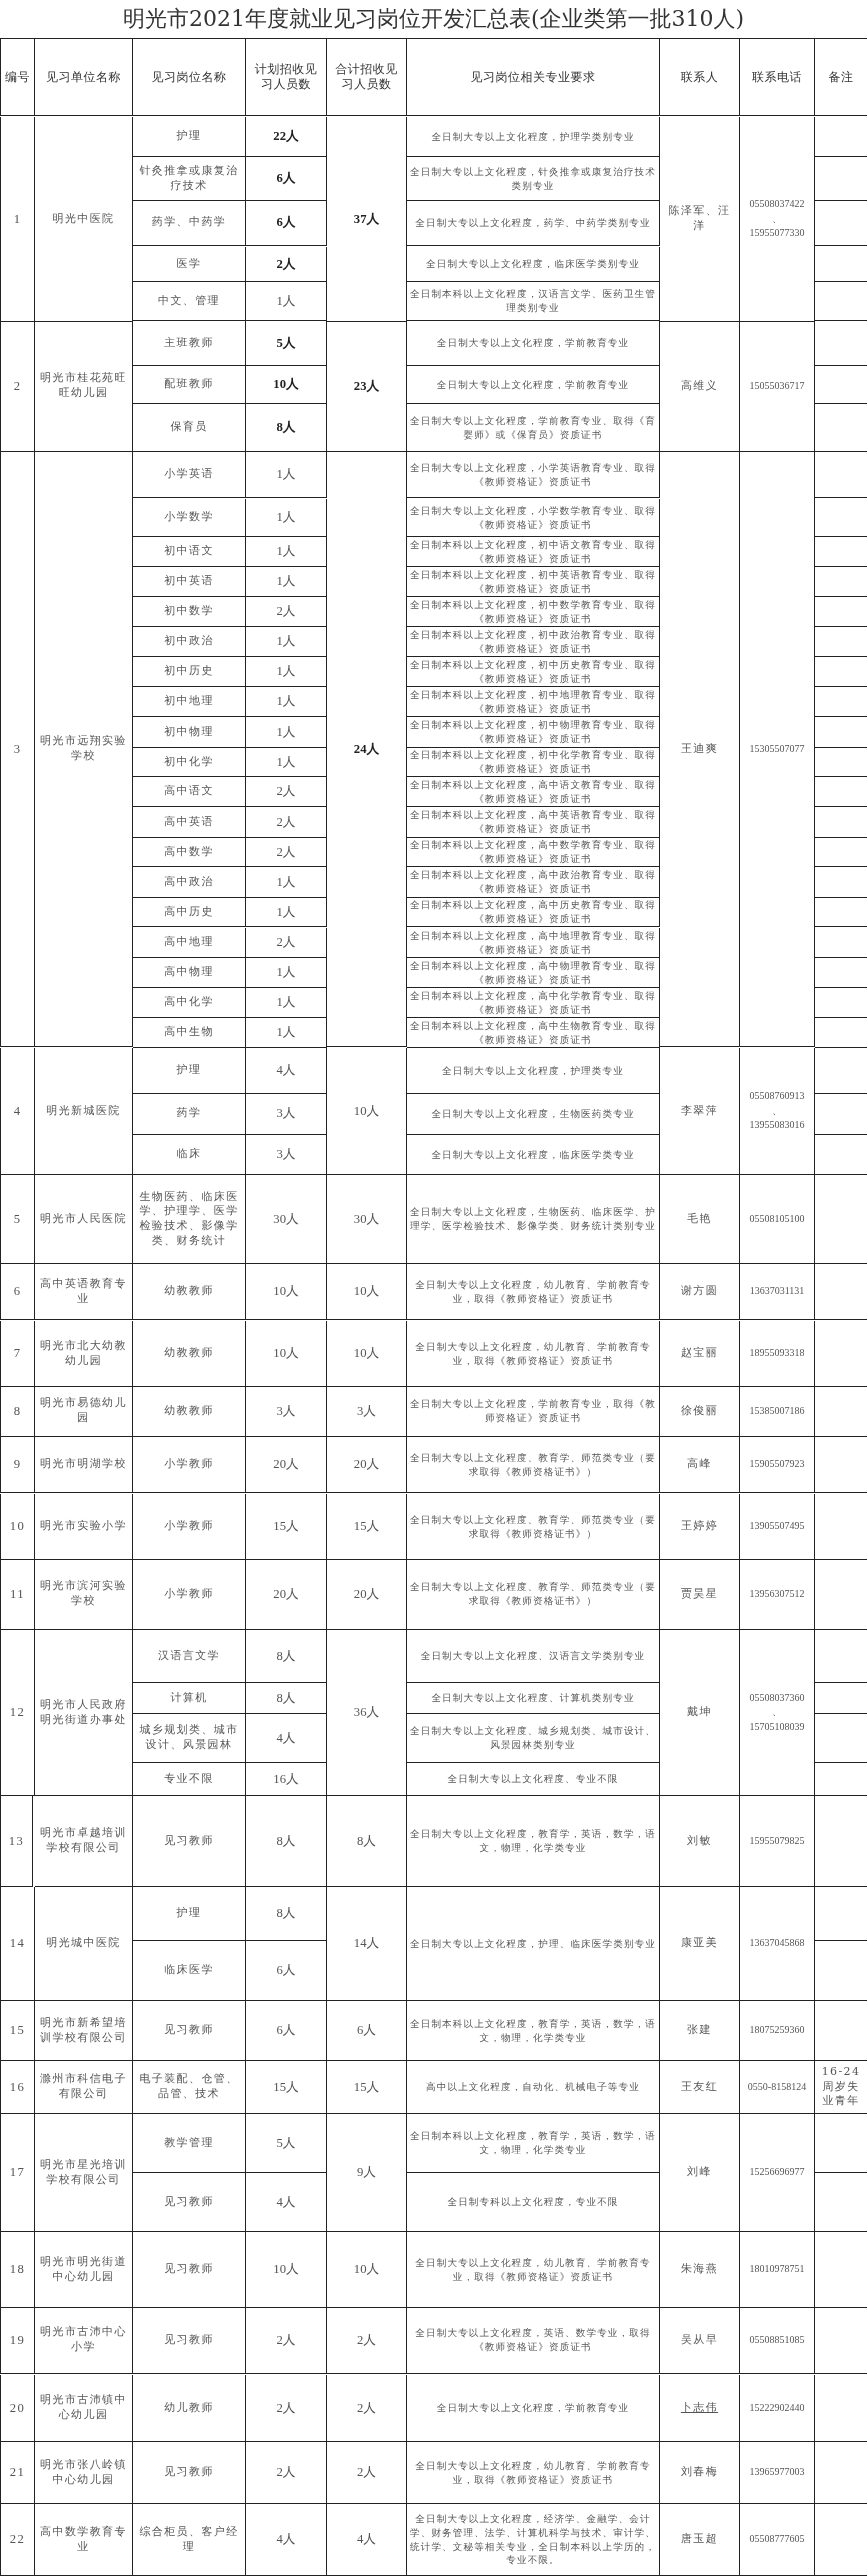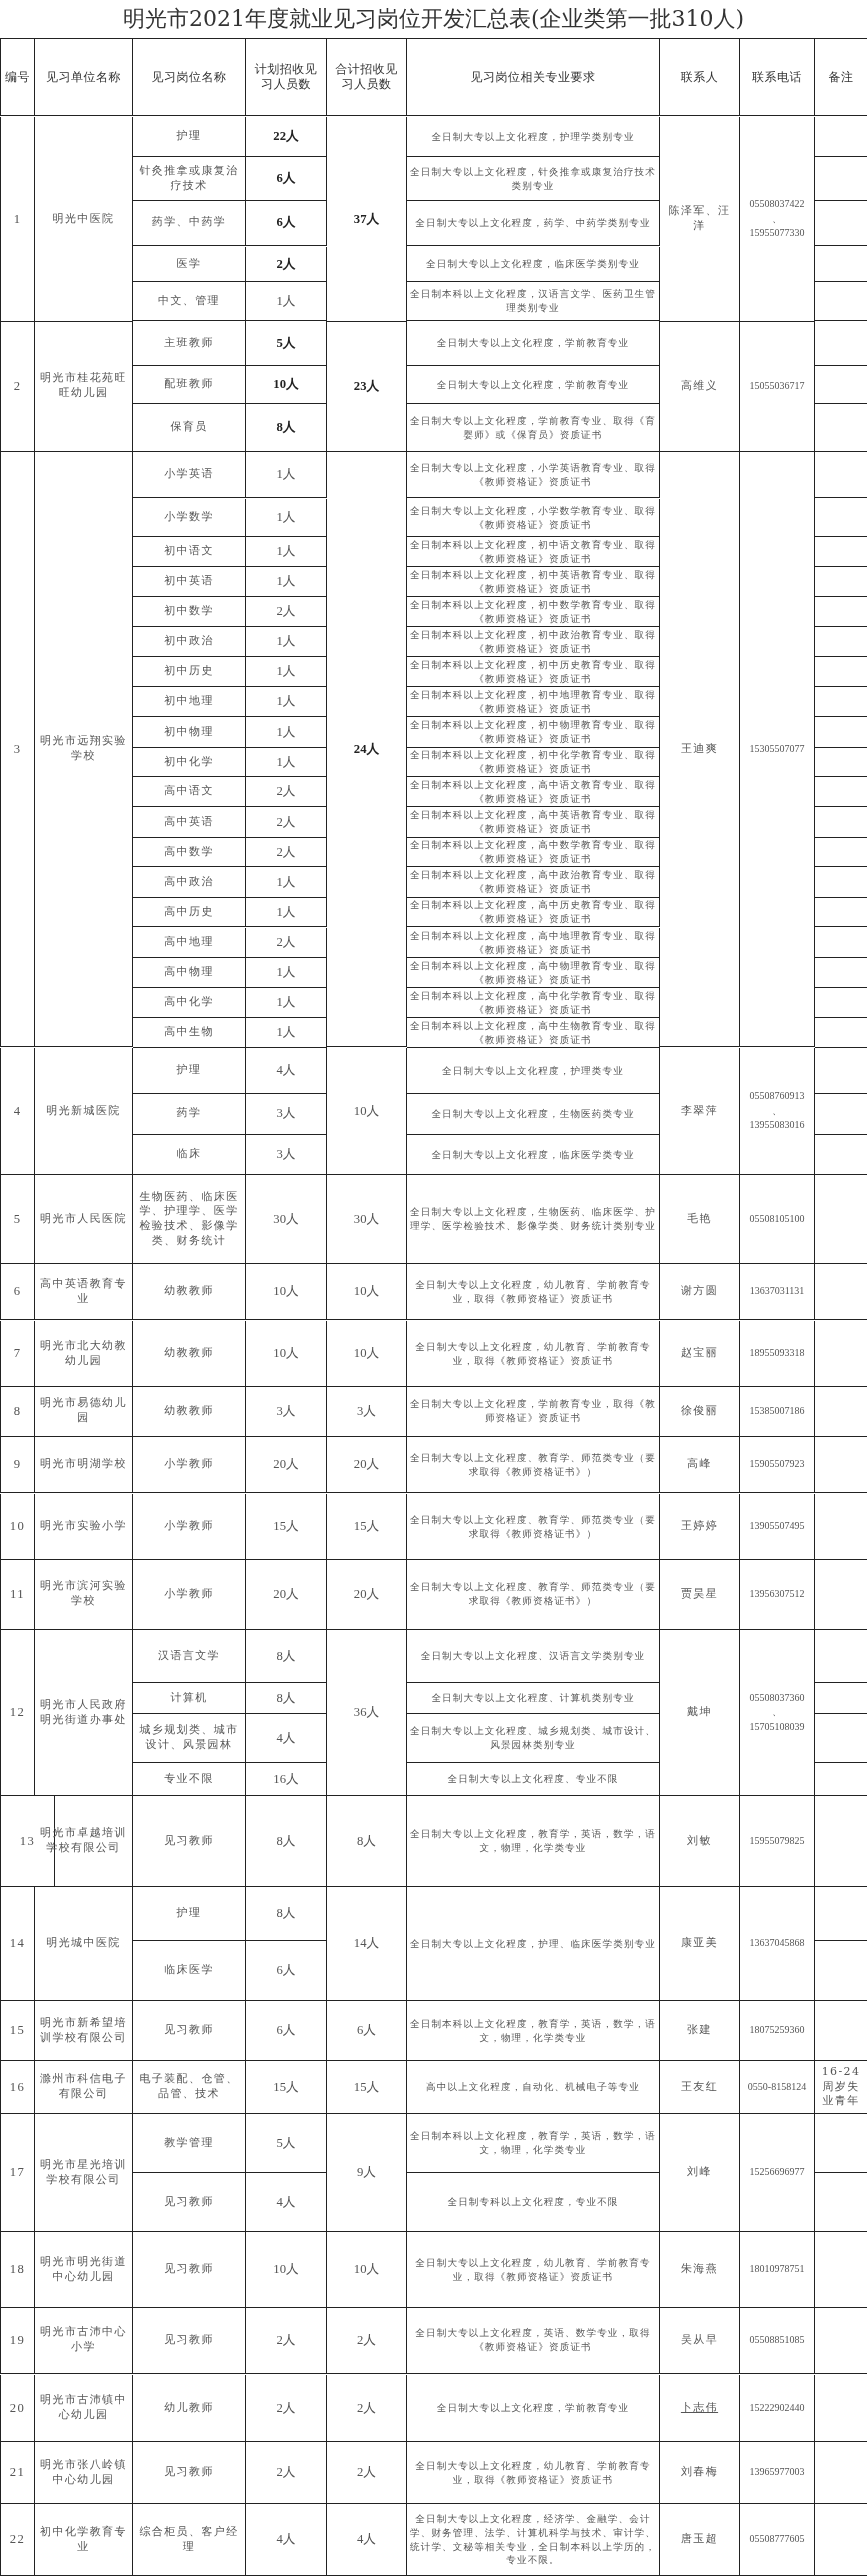--- a/index.html
+++ b/index.html
@@ -640,21 +640,21 @@
     <div class="cell " style="left: 133px; top: 1763px; width: 113px; height: 33px;">
       <span style="white-space: pre-line;">专业不限</span>
     </div>
     <div class="cell num" style="left: 246px; top: 1763px; width: 81px; height: 33px;">
       <span style="white-space: pre-line;">16人</span>
     </div>
     <div class="cell req" style="left: 407px; top: 1763px; width: 253px; height: 33px;">
       <span style="white-space: pre-line;">全日制大专以上文化程度、专业不限</span>
     </div>
     <div class="cell " style="left: 815px; top: 1763px; width: 53px; height: 33px;"></div>
-    <div class="cell idx leftborder" style="left: 0px; top: 1796px; width: 55px; height: 91px; justify-content: center;">
+    <div class="cell idx leftborder" style="left: 0px; top: 1796px; width: 33px; height: 91px; justify-content: center;">
       <span style="white-space: pre-line;">13</span>
     </div>
     <div class="cell " style="left: 35px; top: 1796px; width: 98px; height: 91px;">
       <span style="white-space: pre-line;">明光市卓越培训学校有限公司</span>
     </div>
     <div class="cell num" style="left: 327px; top: 1796px; width: 80px; height: 91px;">
       <span style="white-space: pre-line;">8人</span>
     </div>
     <div class="cell " style="left: 660px; top: 1796px; width: 80px; height: 91px;">
       <span style="white-space: pre-line;">刘敏</span>
@@ -888,21 +888,21 @@
       <span style="white-space: pre-line;">2人</span>
     </div>
     <div class="cell req" style="left: 407px; top: 2442px; width: 253px; height: 62px;">
       <span style="white-space: pre-line;">全日制大专以上文化程度，幼儿教育、学前教育专业，取得《教师资格证》资质证书</span>
     </div>
     <div class="cell " style="left: 815px; top: 2442px; width: 53px; height: 62px;"></div>
     <div class="cell idx leftborder" style="left: 0px; top: 2504px; width: 35px; height: 72px;">
       <span style="white-space: pre-line;">22</span>
     </div>
     <div class="cell " style="left: 35px; top: 2504px; width: 98px; height: 72px;">
-      <span style="white-space: pre-line;">初中化学教育专业</span>
+      <span style="white-space: pre-line;">高中数学教育专业</span>
     </div>
     <div class="cell num" style="left: 327px; top: 2504px; width: 80px; height: 72px;">
       <span style="white-space: pre-line;">4人</span>
     </div>
     <div class="cell " style="left: 660px; top: 2504px; width: 80px; height: 72px;">
       <span style="white-space: pre-line;">唐玉超</span>
     </div>
     <div class="cell phone" style="left: 740px; top: 2504px; width: 75px; height: 72px;">
       <span style="white-space: pre-line;">05508777605</span>
     </div>

